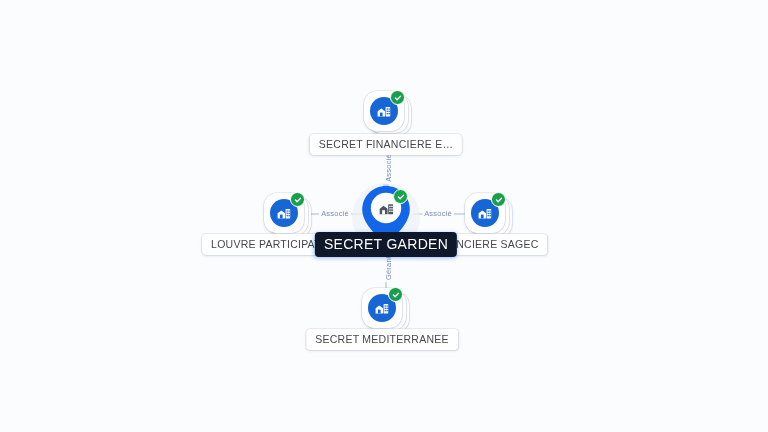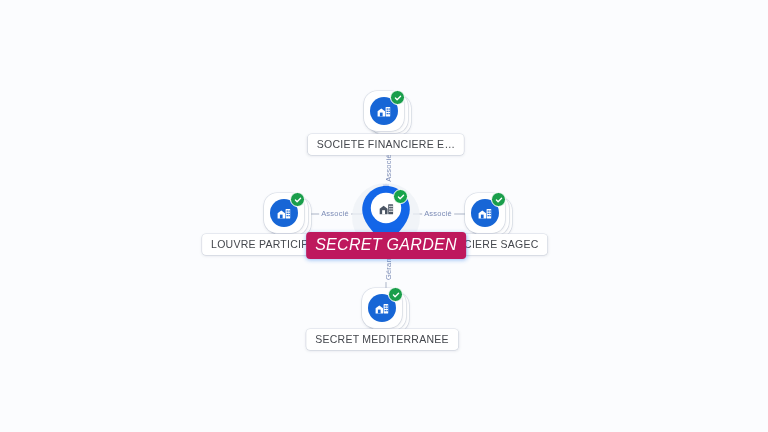--- a/index.html
+++ b/index.html
@@ -146,27 +146,26 @@
     background: #ffffff;
     color: #44474d;
     font-size: 10.5px;
     letter-spacing: .25px;
     white-space: nowrap;
     padding: 4px 9px 5px 9px;
     border-radius: 4px;
     box-shadow: 0 1px 3px rgba(60,72,100,0.15), 0 0 0 0.6px rgba(198,205,219,0.6);
   }
   .node-label.selected {
-    background: #be185d;
+    background: #0f172a;
     color: #ffffff;
     box-shadow: 0 1px 4px rgba(26,115,232,0.45);
-    font-size: 16px;
+    font-size: 14px;
     letter-spacing: .3px;
     z-index: 20;
-    font-style: italic;
   }
 
   
   .edge-label {
     position: absolute;
     transform: translate(-50%, -50%);
     color: #7b8bb5;
     font-size: 7.5px;
     letter-spacing: .2px;
     white-space: nowrap;
@@ -242,21 +241,21 @@
           <rect x="12.5" y="10.0" width="1.3" height="1.3" fill="#1766d6"></rect>
           <rect x="3.9" y="9.6" width="2.7" height="3.8" fill="#1766d6"></rect>
         </svg>
       </div>
       <div class="badge">
         <svg width="8" height="8" viewBox="0 0 10 10" aria-hidden="true">
           <path d="M1.8 5.1 L3.9 7.2 L8.2 2.9" stroke="#ffffff" stroke-width="1.7" fill="none" stroke-linecap="round" stroke-linejoin="round"></path>
         </svg>
       </div>
     </div>
-    <div class="node-label" style="left:0px; top:21px;">SOCIETE FINANCIERE E…</div>
+    <div class="node-label" style="left:0px; top:21px;">SECRET FINANCIERE E…</div>
   </div>
 
   <div class="node" style="left:286px; top:215px;">
     <div class="node-visual">
       <div class="card-stack">
         <div class="card c3"></div>
         <div class="card c2"></div>
         <div class="card c1"></div>
       </div>
       <div class="icon-circle">

